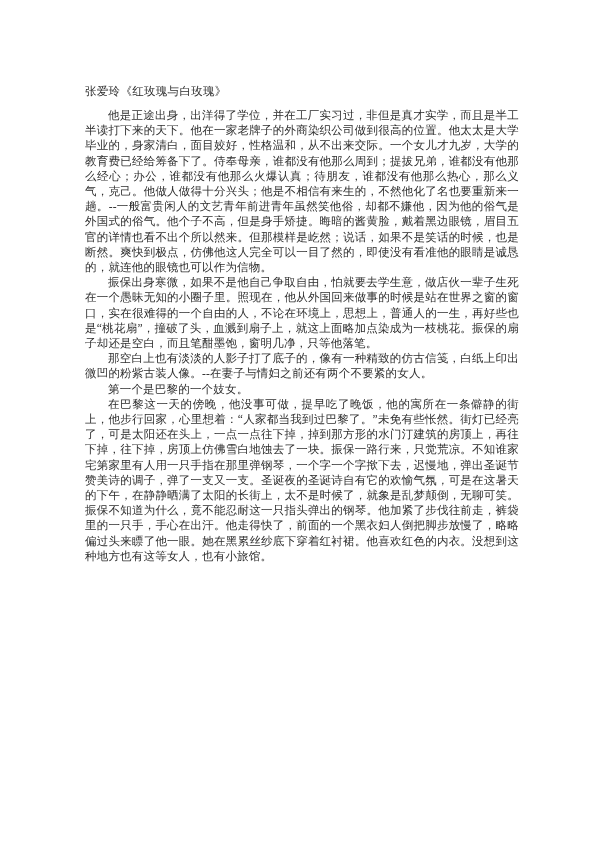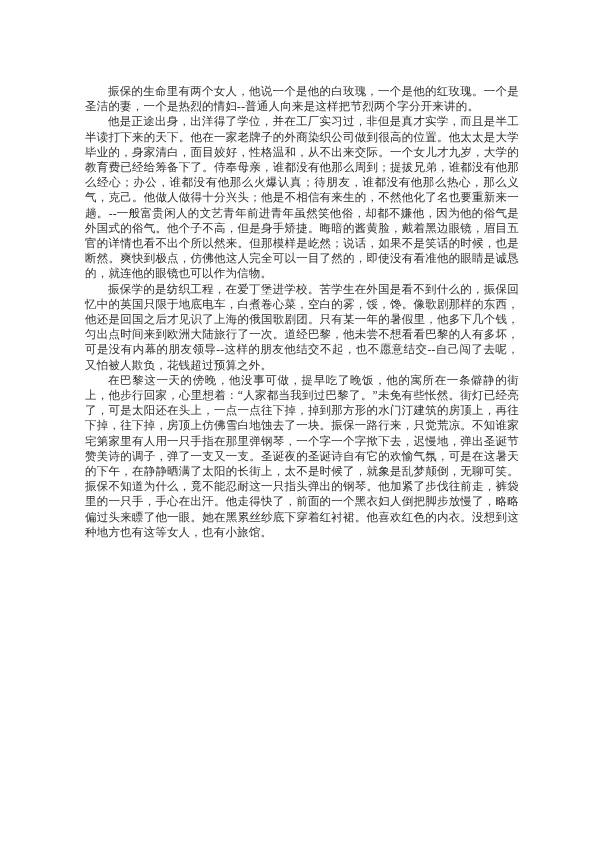--- a/index.html
+++ b/index.html
@@ -36,19 +36,21 @@
     text-justify: inter-ideograph;
     text-indent: 2em;
     letter-spacing: 0.2px;
     word-break: break-all;
   }
 </style>
 </head>
 <body>
 
 <div class="page">
+  <h1 class="doc-title">张爱玲《红玫瑰与白玫瑰》</h1>
   <div class="doc-body">
-      <p class="para">振保的生命里有两个女人，他说一个是他的白玫瑰，一个是他的红玫瑰。一个是圣洁的妻，一个是热烈的情妇--普通人向来是这样把节烈两个字分开来讲的。</p>
       <p class="para">他是正途出身，出洋得了学位，并在工厂实习过，非但是真才实学，而且是半工半读打下来的天下。他在一家老牌子的外商染织公司做到很高的位置。他太太是大学毕业的，身家清白，面目姣好，性格温和，从不出来交际。一个女儿才九岁，大学的教育费已经给筹备下了。侍奉母亲，谁都没有他那么周到；提拔兄弟，谁都没有他那么经心；办公，谁都没有他那么火爆认真；待朋友，谁都没有他那么热心，那么义气，克己。他做人做得十分兴头；他是不相信有来生的，不然他化了名也要重新来一趟。--一般富贵闲人的文艺青年前进青年虽然笑他俗，却都不嫌他，因为他的俗气是外国式的俗气。他个子不高，但是身手矫捷。晦暗的酱黄脸，戴着黑边眼镜，眉目五官的详情也看不出个所以然来。但那模样是屹然；说话，如果不是笑话的时候，也是断然。爽快到极点，仿佛他这人完全可以一目了然的，即使没有看准他的眼睛是诚恳的，就连他的眼镜也可以作为信物。</p>
-      <p class="para">振保学的是纺织工程，在爱丁堡进学校。苦学生在外国是看不到什么的，振保回忆中的英国只限于地底电车，白煮卷心菜，空白的雾，馁，馋。像歌剧那样的东西，他还是回国之后才见识了上海的俄国歌剧团。只有某一年的暑假里，他多下几个钱，匀出点时间来到欧洲大陆旅行了一次。道经巴黎，他未尝不想看看巴黎的人有多坏，可是没有内幕的朋友领导--这样的朋友他结交不起，也不愿意结交--自己闯了去呢，又怕被人欺负，花钱超过预算之外。</p>
+      <p class="para">振保出身寒微，如果不是他自己争取自由，怕就要去学生意，做店伙一辈子生死在一个愚昧无知的小圈子里。照现在，他从外国回来做事的时候是站在世界之窗的窗口，实在很难得的一个自由的人，不论在环境上，思想上，普通人的一生，再好些也是“桃花扇”，撞破了头，血溅到扇子上，就这上面略加点染成为一枝桃花。振保的扇子却还是空白，而且笔酣墨饱，窗明几净，只等他落笔。</p>
+      <p class="para">那空白上也有淡淡的人影子打了底子的，像有一种精致的仿古信笺，白纸上印出微凹的粉紫古装人像。--在妻子与情妇之前还有两个不要紧的女人。</p>
+      <p class="para">第一个是巴黎的一个妓女。</p>
       <p class="para">在巴黎这一天的傍晚，他没事可做，提早吃了晚饭，他的寓所在一条僻静的街上，他步行回家，心里想着：“人家都当我到过巴黎了。”未免有些怅然。街灯已经亮了，可是太阳还在头上，一点一点往下掉，掉到那方形的水门汀建筑的房顶上，再往下掉，往下掉，房顶上仿佛雪白地蚀去了一块。振保一路行来，只觉荒凉。不知谁家宅第家里有人用一只手指在那里弹钢琴，一个字一个字揿下去，迟慢地，弹出圣诞节赞美诗的调子，弹了一支又一支。圣诞夜的圣诞诗自有它的欢愉气氛，可是在这暑天的下午，在静静晒满了太阳的长街上，太不是时候了，就象是乱梦颠倒，无聊可笑。振保不知道为什么，竟不能忍耐这一只指头弹出的钢琴。他加紧了步伐往前走，裤袋里的一只手，手心在出汗。他走得快了，前面的一个黑衣妇人倒把脚步放慢了，略略偏过头来瞟了他一眼。她在黑累丝纱底下穿着红衬裙。他喜欢红色的内衣。没想到这种地方也有这等女人，也有小旅馆。</p>
     </div>
 </div>
 
 </body></html>

